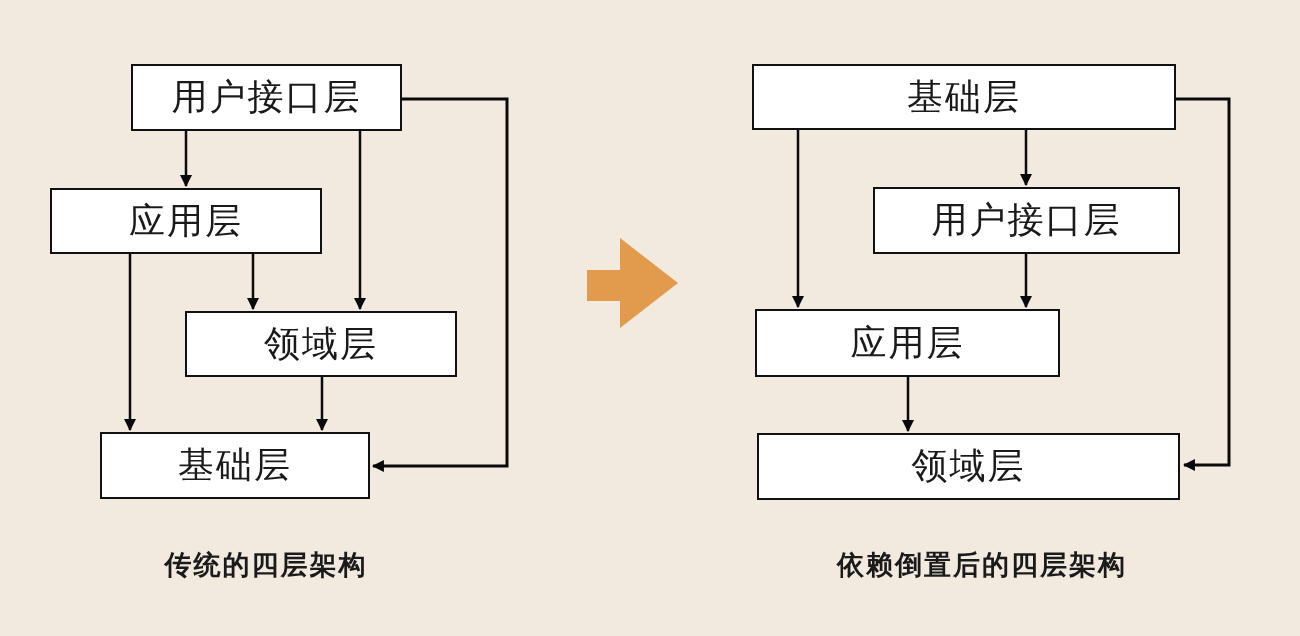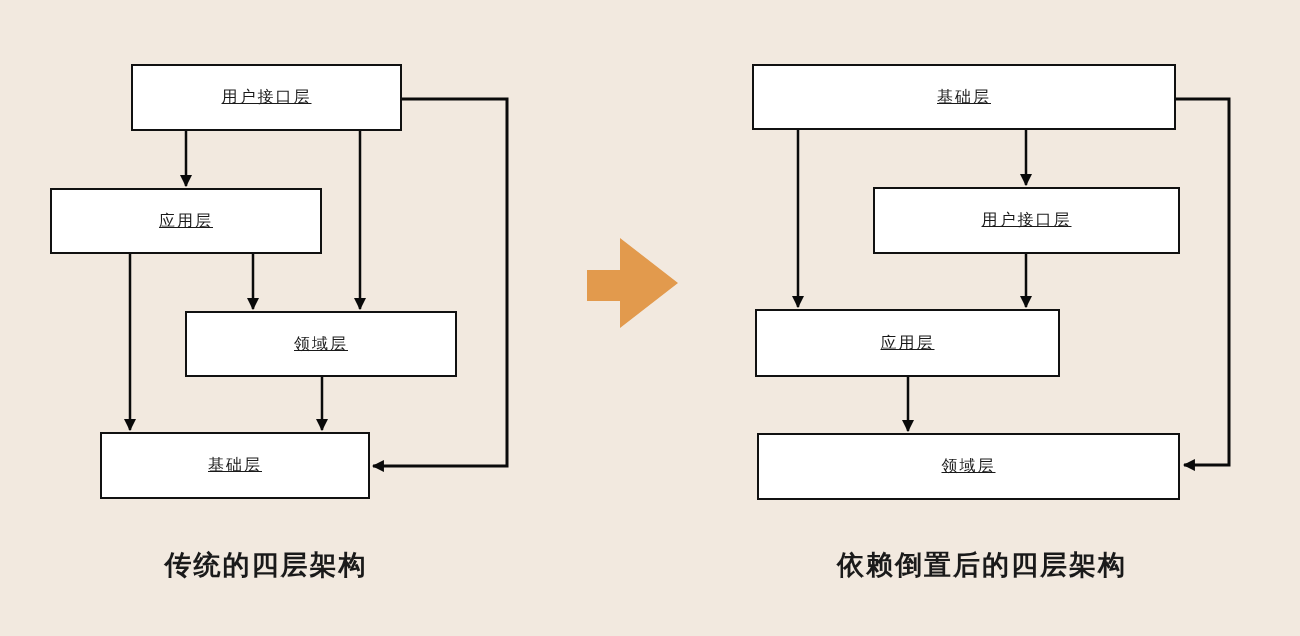--- a/index.html
+++ b/index.html
@@ -18,23 +18,22 @@
     overflow:hidden;
     font-family:"Liberation Sans", sans-serif;
   }
   .wires{position:absolute;left:0;top:0;z-index:1;}
   .node{
     position:absolute;z-index:2;
     background:var(--box-fill);
     border:2px solid var(--box-border);
     box-sizing:border-box;
     display:flex;align-items:center;justify-content:center;
-    font-size:16px;color:var(--text);
+    font-size:36px;color:var(--text);
     letter-spacing:2px;
-    text-decoration:underline;
   }
   .nA{left:131px;top:64px;width:271px;height:67px;}
   .nB{left:50px;top:188px;width:272px;height:66px;}
   .nC{left:185px;top:311px;width:272px;height:66px;}
   .nD{left:100px;top:432px;width:270px;height:67px;}
   .nE{left:752px;top:64px;width:424px;height:66px;}
   .nF{left:873px;top:187px;width:307px;height:67px;}
   .nG{left:755px;top:309px;width:305px;height:68px;}
   .nH{left:757px;top:433px;width:423px;height:67px;}
   .caption{

